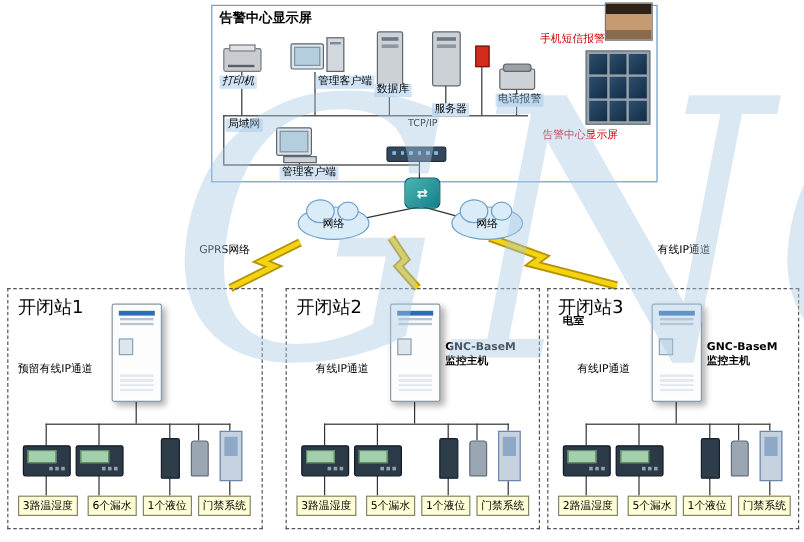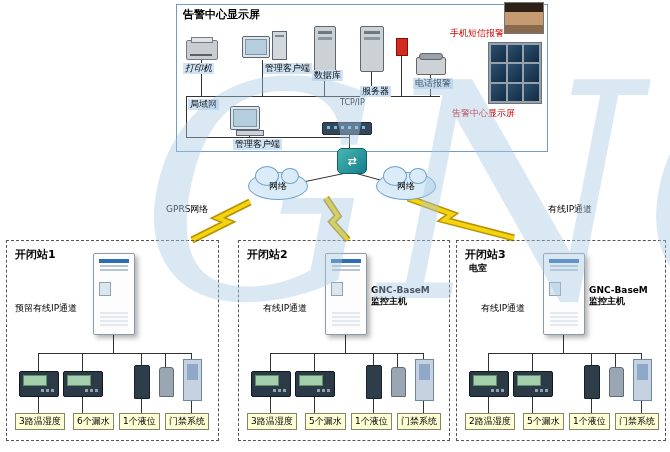--- a/index.html
+++ b/index.html
@@ -58,21 +58,21 @@
   .meter{position:absolute;width:38px;height:24px;background:#2c3a47;border:1px solid #101820;border-radius:2px;z-index:2;}
   .meter .lcd{position:absolute;left:3px;top:3px;width:22px;height:9px;background:#a3cfad;border:1px solid #5d8f68;}
   .meter .dot{position:absolute;right:4px;bottom:4px;width:3px;height:3px;background:#8fa0ae;
               box-shadow:-5px 0 0 #8fa0ae,-10px 0 0 #8fa0ae;}
   .sensor-dark{position:absolute;width:14px;height:32px;background:#2e3d4a;border:1px solid #15202a;border-radius:2px 2px 1px 1px;z-index:2;}
   .sensor-gray{position:absolute;width:13px;height:28px;background:#9aa7b2;border:1px solid #5f6b76;border-radius:3px 3px 1px 1px;z-index:2;}
   .tower{position:absolute;width:17px;height:40px;background:#c6d2e0;border:1px solid #6d86ab;z-index:2;}
   .tower .panel{margin:4px 3px 0;height:16px;background:#8ea8c8;}
   .watermark{position:absolute;left:140px;top:30px;font-family:"DejaVu Serif","Liberation Serif",serif;
              font-style:italic;font-size:300px;line-height:1.1;color:#a9c9e6;opacity:.42;z-index:6;pointer-events:none;}
-  .st-title{position:absolute;font-size:11px;font-weight:bold;z-index:2;white-space:nowrap;}
+  .st-title{position:absolute;font-size:15px;font-weight:normal;z-index:2;white-space:nowrap;}
 </style>
 </head>
 <body>
 
 <div class="center-box"></div>
 <div class="lbl bold" style="left:183px;top:8px;font-size:11px;">告警中心显示屏</div>
 
 <div class="lh" style="left:186px;top:96px;width:254px;"></div>
 <div class="lv" style="left:201px;top:58px;height:38px;"></div>
 <div class="lv" style="left:262px;top:60px;height:36px;"></div>

